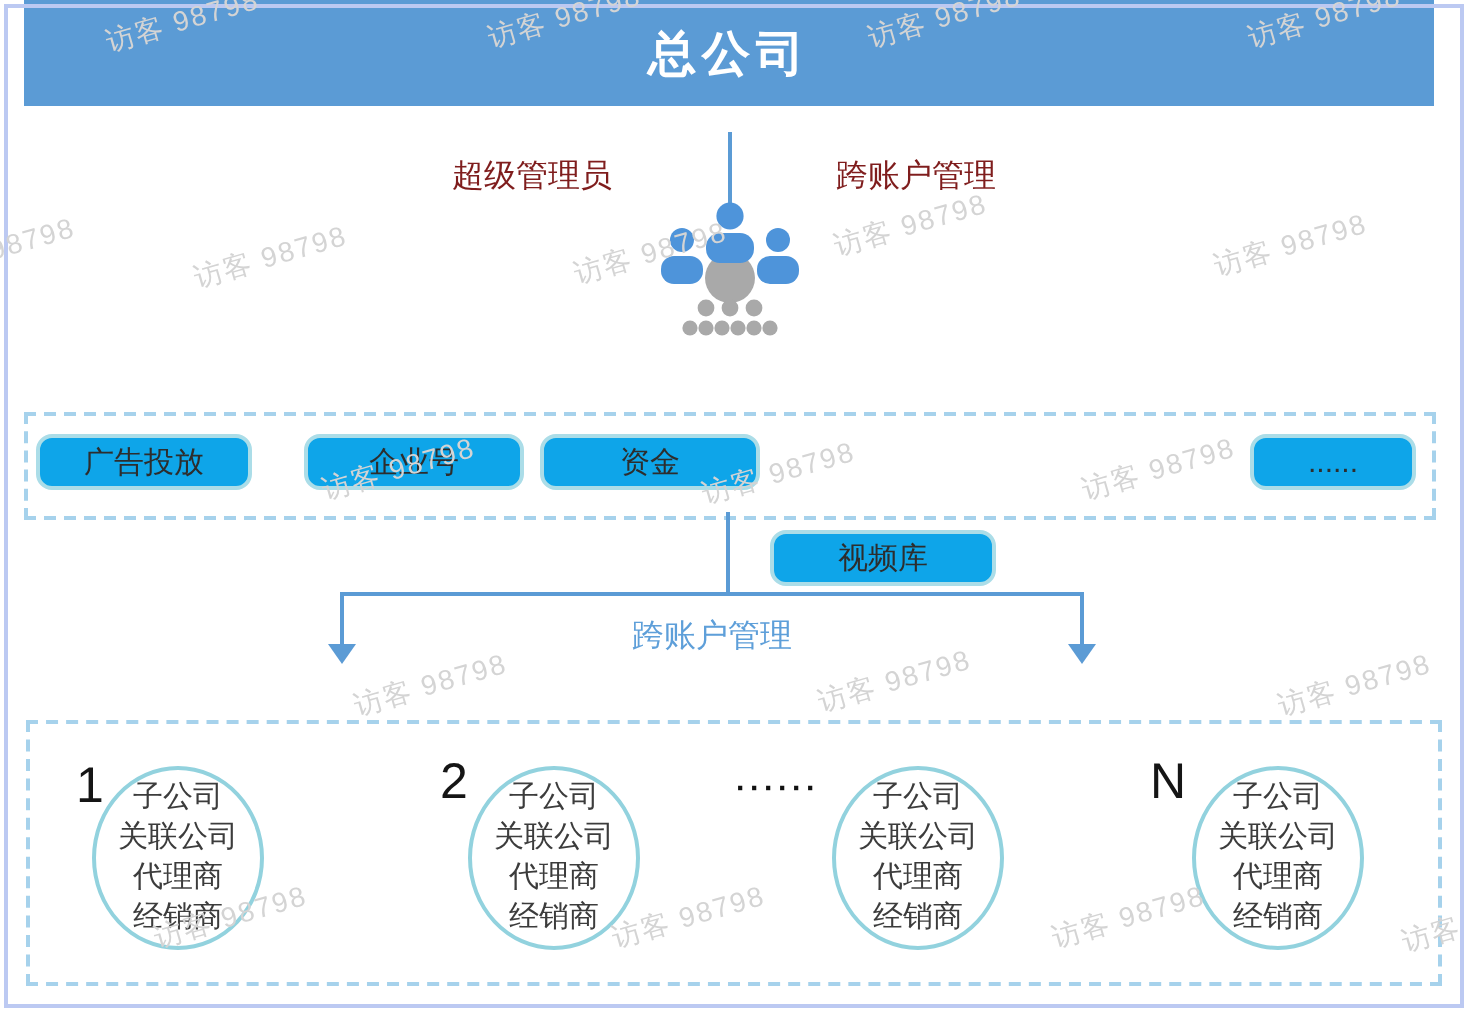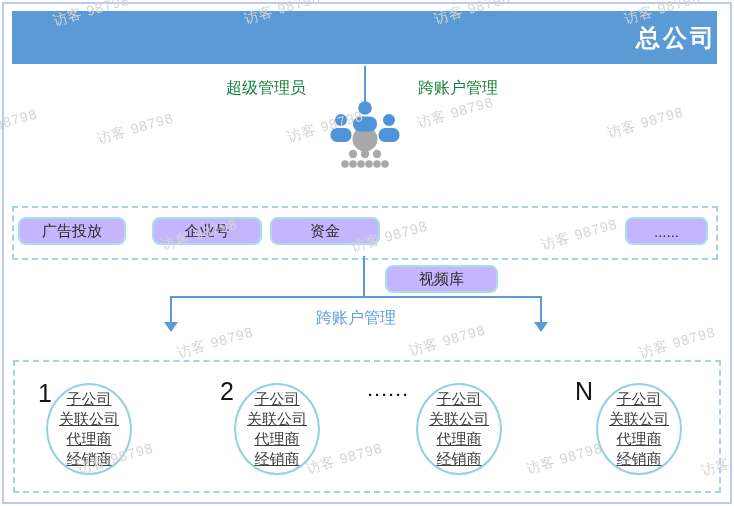--- a/index.html
+++ b/index.html
@@ -9,59 +9,59 @@
     font-family:"Liberation Sans","DejaVu Sans",sans-serif; overflow:hidden;
   }
   .outer-frame { position:absolute; inset:2px; border:2px solid #bcc9f2; pointer-events:none; }
 
   
   .wm-layer { position:absolute; inset:0; pointer-events:none; z-index:50; }
   .wm { position:absolute; color:#d4d4d4; font-size:14px; white-space:nowrap;
         transform:rotate(-16deg); letter-spacing:1px; }
 
   
-  .header-bar { position:absolute; left:12px; top:11px; width:705px; height:53px;
-    background:#5b9bd5; display:flex; align-items:center; justify-content:flex-end;font-family:Liberation Serif, serif; }
+  .header-bar { position:absolute; left:12px; top:0; width:705px; height:53px;
+    background:#5b9bd5; display:flex; align-items:center; justify-content:center;font-family:Liberation Serif, serif; }
   .header-title { color:#ffffff; font-size:24px; font-weight:bold; letter-spacing:3px; }
 
   
   .vline { position:absolute; width:2px; background:#5b9bd5; }
   .hline { position:absolute; height:2px; background:#5b9bd5; }
   .arrow-head { position:absolute; width:0; height:0;
     border-left:7px solid transparent; border-right:7px solid transparent;
     border-top:10px solid #5b9bd5; }
 
   
   .role-label { position:absolute; top:78px; width:130px; text-align:center;
-    font-size:16px; color:#15803d; }
+    font-size:16px; color:#7f1d1d; }
 
   .org-icon { position:absolute; left:328px; top:100px; }
 
   .asset-caption { position:absolute; left:265px; top:173px; width:204px; text-align:center;
     font-size:17px; font-weight:bold; color:#4a90d9; }
 
   
   .dashed-box { position:absolute; border:2px dashed #a6d2ec; background:transparent; }
   .box-assets { left:12px; top:206px; width:702px; height:50px; }
   .box-groups { left:13px; top:360px; width:704px; height:129px; }
 
   
-  .chip { position:absolute; top:217px; height:24px; background:#c4b5fd;
+  .chip { position:absolute; top:217px; height:24px; background:#0ea5e9;
     border:2px solid #abdde8; border-radius:8px; font-size:15px; color:#2d2d2d;
     display:flex; align-items:center; justify-content:center; z-index:2; }
 
   .cross-label { position:absolute; left:276px; top:308px; width:160px; text-align:center;
     font-size:16px; color:#5e9fd9; }
 
   
   .group-circle { position:absolute; width:86px; height:92px; background:#fff;
     border:2px solid #92d2de; border-radius:50%; box-sizing:border-box;
     display:flex; flex-direction:column; align-items:center; justify-content:center;
     z-index:2; }
-  .group-circle div { font-size:15px; line-height:20px; color:#3c3c3c; white-space:nowrap;text-decoration:underline; }
+  .group-circle div { font-size:15px; line-height:20px; color:#3c3c3c; white-space:nowrap; }
   .group-num { position:absolute; font-size:25px; color:#151515; z-index:2; }
   .group-num.dots { font-size:15px; font-weight:bold; letter-spacing:2px; color:#111; }
 </style>
 </head>
 <body>
 
 <div class="stage">
 
   <div class="header-bar">
     <span class="header-title">总公司</span>

